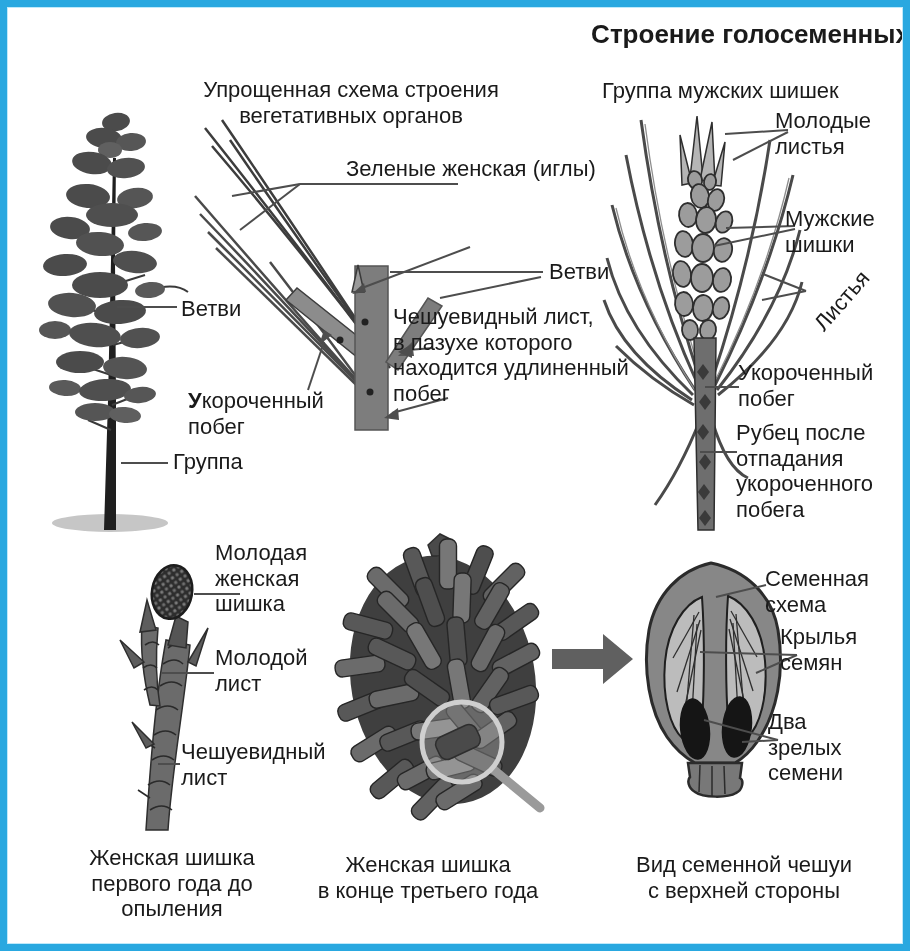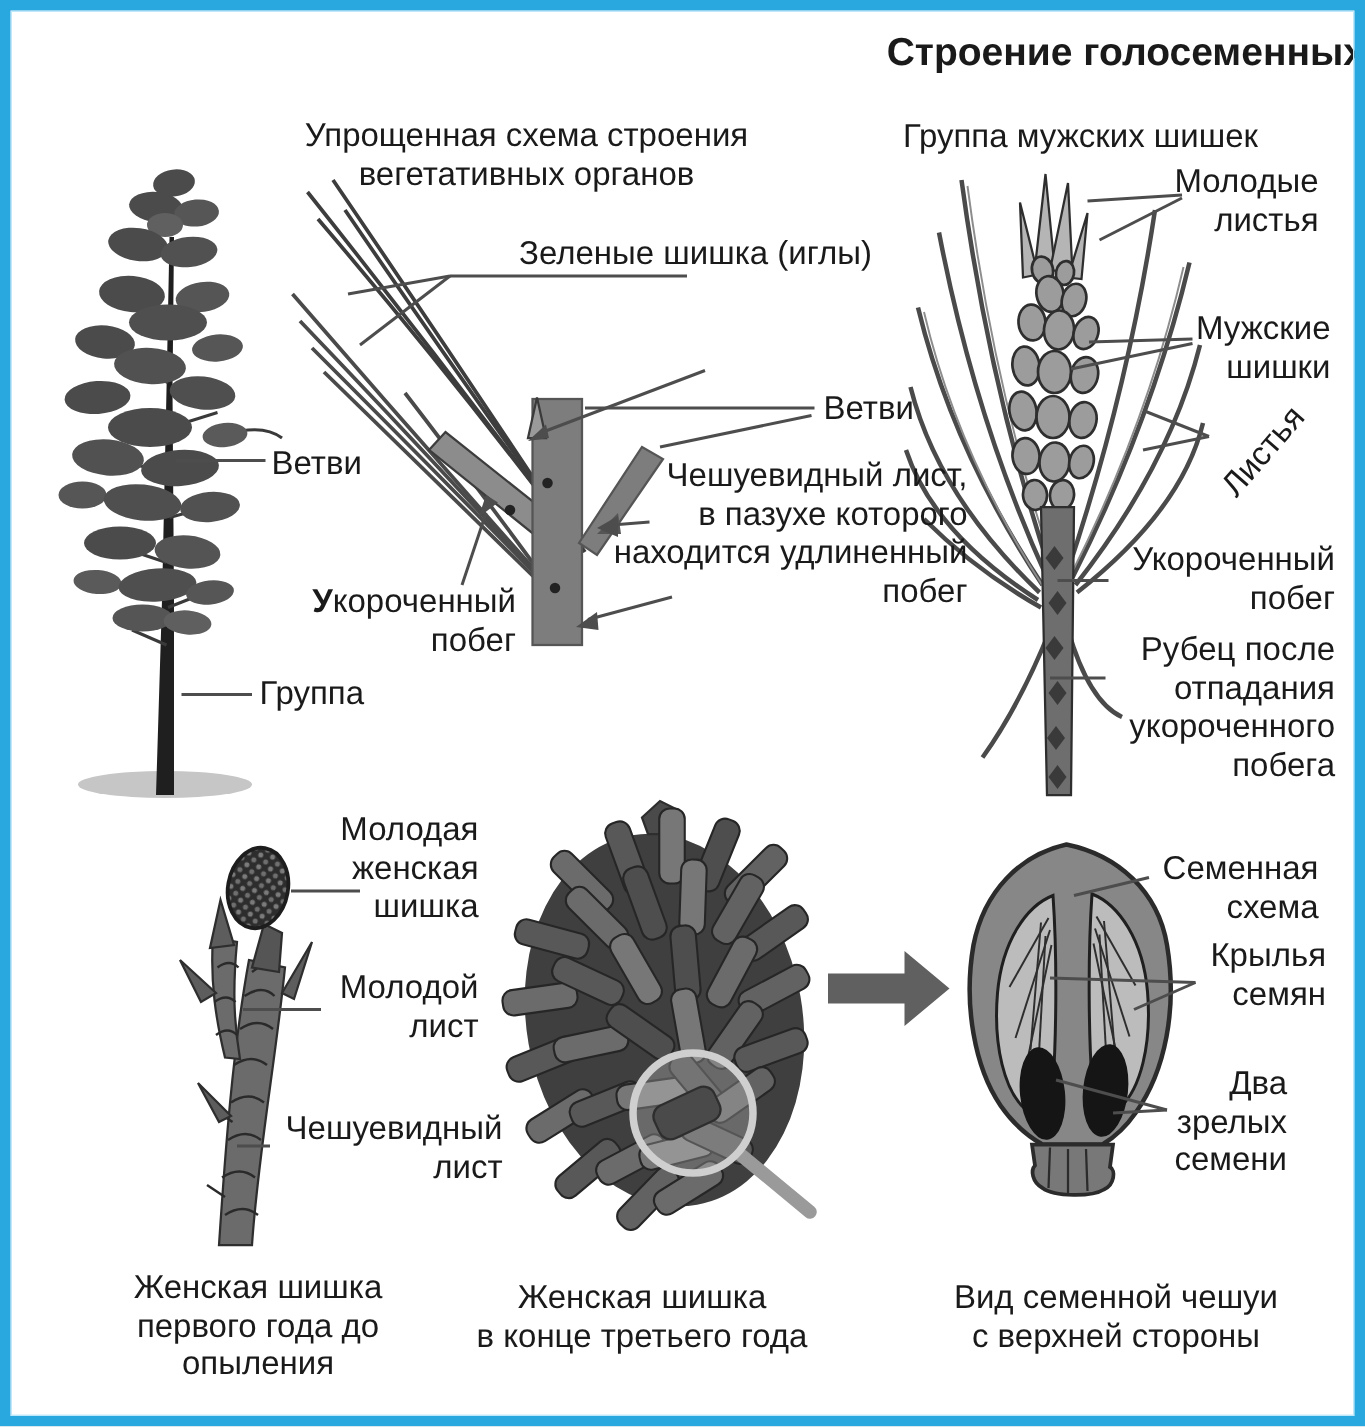--- a/index.html
+++ b/index.html
@@ -11,21 +11,21 @@
   .frame{
     position:absolute; inset:0; border:7px solid var(--accent,#29a8e0);
     box-shadow: inset 0 0 0 1px #bfe9fa; pointer-events:none; z-index:5;
   }
   svg.art{position:absolute; left:0; top:0; z-index:1;}
   .lbl{
     position:absolute; z-index:3; font-size:22px; line-height:1.16;
     white-space:pre-line; letter-spacing:0;
   }
   .title{font-weight:bold; font-size:26px; text-align:right;}
-  .r{text-align:right;}
+  .r{text-align:left;}
   .c{text-align:center;}
   .first-bold::first-letter{font-weight:bold;}
   .rot{transform:rotate(-49deg); transform-origin:50% 50%; text-align:center;}
 </style>
 </head>
 <body>
 
 <div class="page">
 
   <svg class="art" width="910" height="951" viewBox="0 0 910 951">
@@ -320,21 +320,21 @@
         <line x1="778" y1="740" x2="704" y2="720"></line>
         <line x1="778" y1="740" x2="742" y2="742"></line>
       </g>
     </g>
   </svg>
 
   <div class="lbl title" style="left:0; right:0; top:19px;">Строение голосеменных</div>
 
   <div class="lbl c" style="left:196px; top:77px; width:310px;">Упрощенная схема строения
 вегетативных органов</div>
-  <div class="lbl" style="left:346px; top:156px;">Зеленые шишка (иглы)</div>
+  <div class="lbl" style="left:346px; top:156px;">Зеленые женская (иглы)</div>
   <div class="lbl" style="left:549px; top:259px;">Ветви</div>
   <div class="lbl r" style="left:393px; top:304px; width:252px;">Чешуевидный лист,
 в пазухе которого
 находится удлиненный
 побег</div>
   <div class="lbl r first-bold" style="left:188px; top:388px; width:156px;">Укороченный
 побег</div>
 
   <div class="lbl" style="left:181px; top:296px;">Ветви</div>
   <div class="lbl" style="left:173px; top:449px;">Группа</div>

